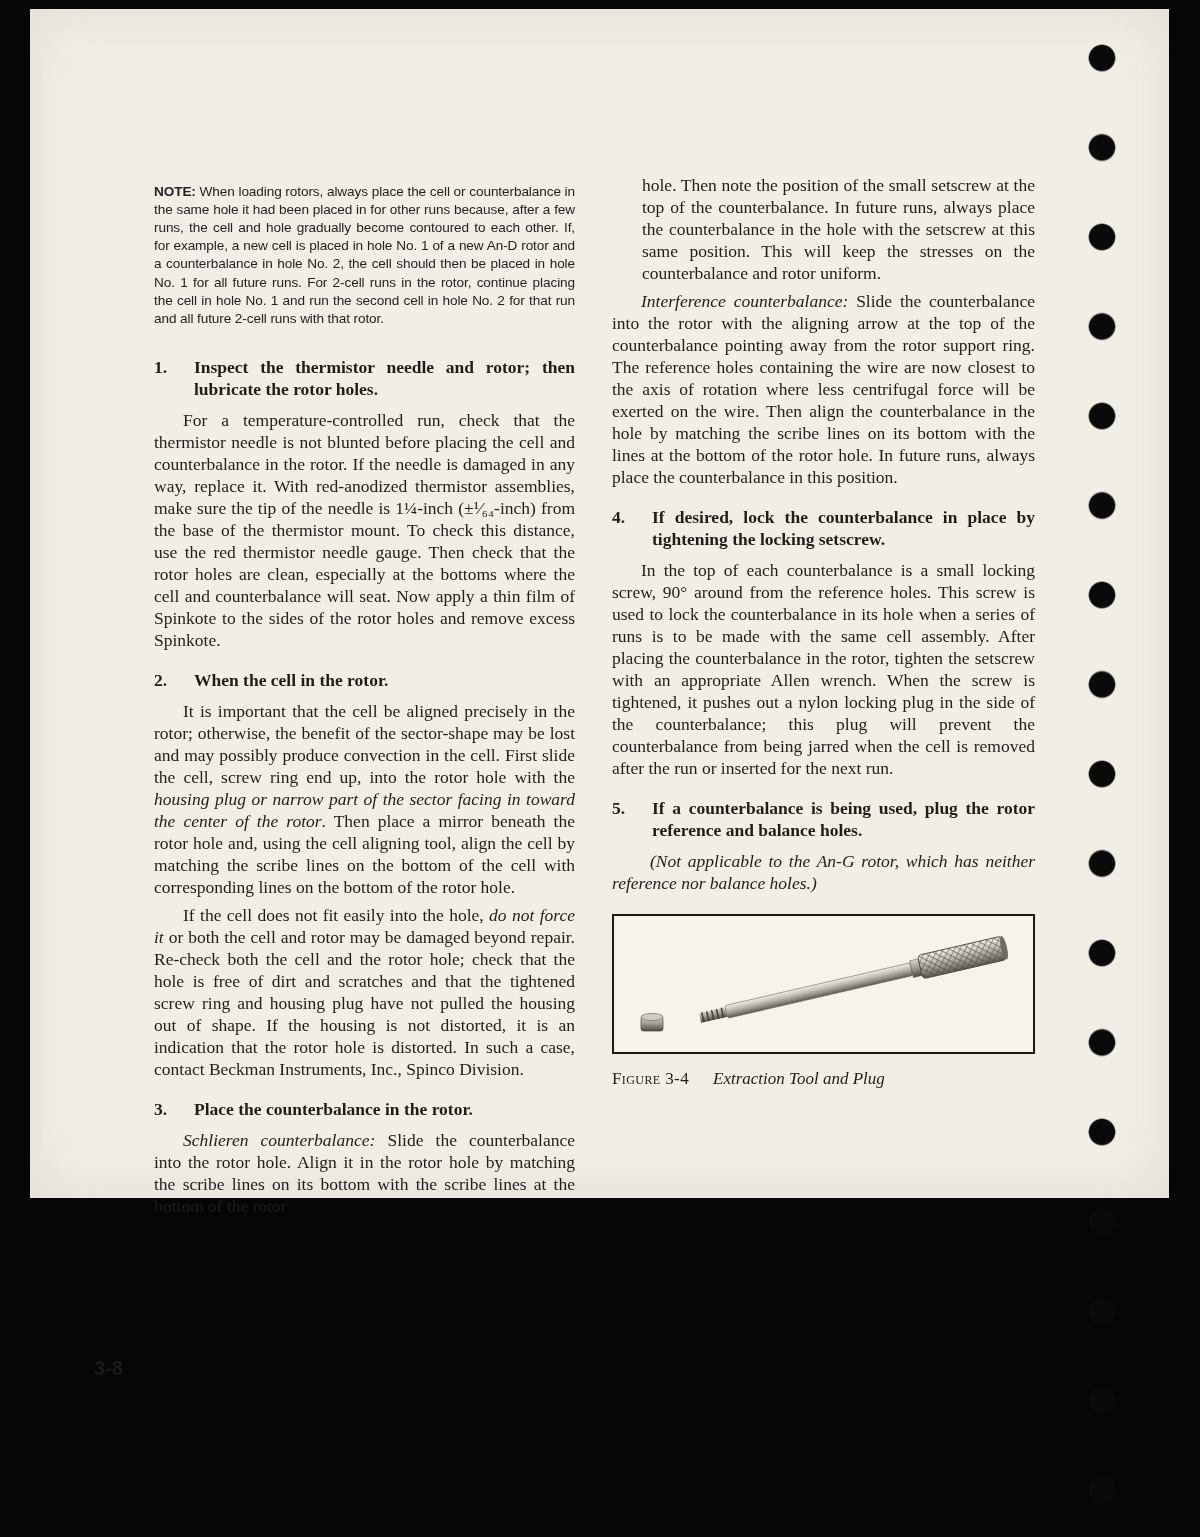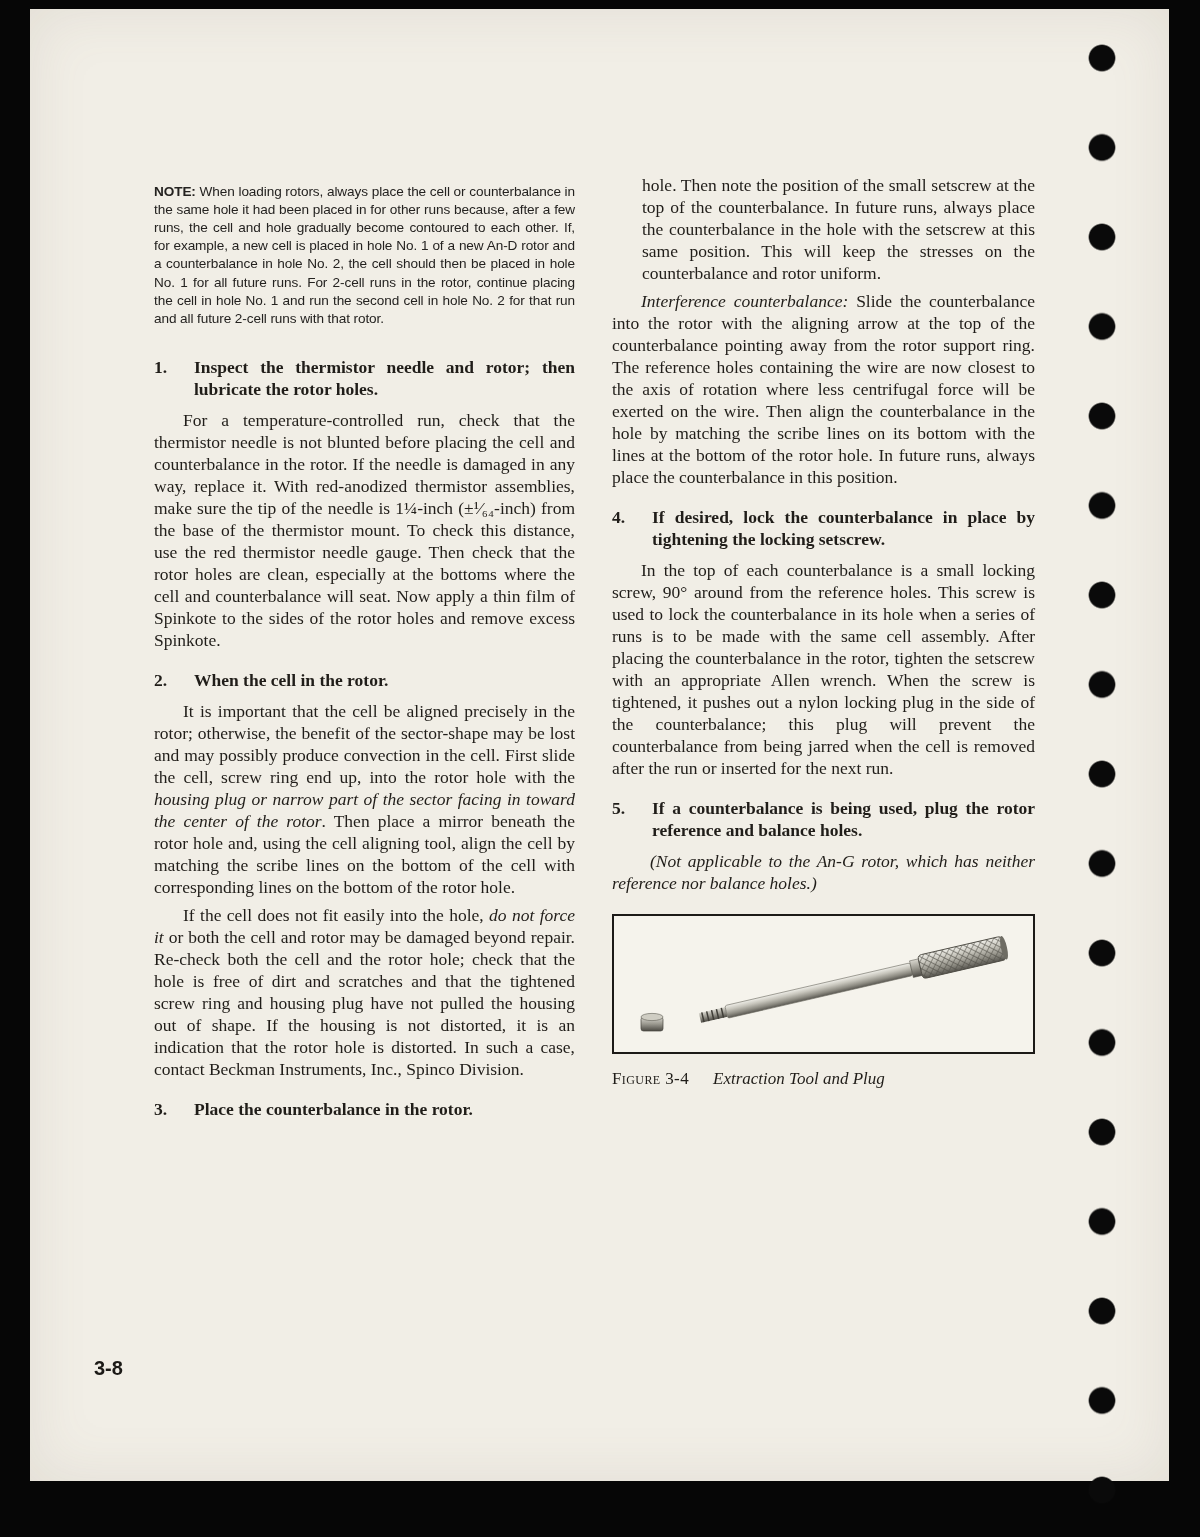--- a/index.html
+++ b/index.html
@@ -5,21 +5,21 @@
   html,body{margin:0;padding:0;}
   body{
     width:1200px;height:1537px;
     background:#060606;
     position:relative;
     font-family:"Liberation Serif", serif;
     overflow:hidden;
   }
   .sheet{
     position:absolute;left:30px;top:9px;
-    width:1139px;height:1472px;
+    width:1139px;height:1189px;
     background:#f1eee6;
     box-shadow:inset 0 0 60px rgba(120,110,90,0.12);
   }
   
   .holes{
     position:absolute;left:1086px;top:44px;width:32px;height:1462px;
     background-image:radial-gradient(circle at 16px 14px, #0a0a0a 12.5px, rgba(10,10,10,0) 14px);
     background-size:32px 89.5px;
     background-repeat:repeat-y;
   }
@@ -104,20 +104,21 @@
       <span class="hnum">2.</span>
       <span class="htext">When the cell in the rotor.</span>
     </div>
     <p class="para"><span>It is important that the cell be aligned precisely in the rotor; otherwise, the benefit of the sector-shape may be lost and may possibly produce convection in the cell. First slide the cell, screw ring end up, into the rotor hole with the </span><em>housing plug or narrow part of the sector facing in toward the center of the rotor</em><span>. Then place a mirror beneath the rotor hole and, using the cell aligning tool, align the cell by matching the scribe lines on the bottom of the cell with corresponding lines on the bottom of the rotor hole.</span></p>
     <p class="para"><span>If the cell does not fit easily into the hole, </span><em>do not force it</em><span> or both the cell and rotor may be damaged beyond repair. Re-check both the cell and the rotor hole; check that the hole is free of dirt and scratches and that the tightened screw ring and housing plug have not pulled the housing out of shape. If the housing is not distorted, it is an indication that the rotor hole is distorted. In such a case, contact Beckman Instruments, Inc., Spinco Division.</span></p>
 
     <div class="heading">
       <span class="hnum">3.</span>
       <span class="htext">Place the counterbalance in the rotor.</span>
     </div>
+    <p class="para"><em>Schlieren counterbalance:</em><span> Slide the counterbalance into the rotor hole. Align it in the rotor hole by matching the scribe lines on its bottom with the scribe lines at the bottom of the rotor</span></p>
   </div>
 
   <div class="col col-right">
 
     <p class="para noindent">hole. Then note the position of the small setscrew at the top of the counterbalance. In future runs, always place the counterbalance in the hole with the setscrew at this same position. This will keep the stresses on the counterbalance and rotor uniform.</p>
     <p class="para"><em>Interference counterbalance:</em><span> Slide the counterbalance into the rotor with the aligning arrow at the top of the counterbalance pointing away from the rotor support ring. The reference holes containing the wire are now closest to the axis of rotation where less centrifugal force will be exerted on the wire. Then align the counterbalance in the hole by matching the scribe lines on its bottom with the lines at the bottom of the rotor hole. In future runs, always place the counterbalance in this position.</span></p>
 
     <div class="heading">
       <span class="hnum">4.</span>
       <span class="htext">If desired, lock the counterbalance in place by tightening the locking setscrew.</span>

